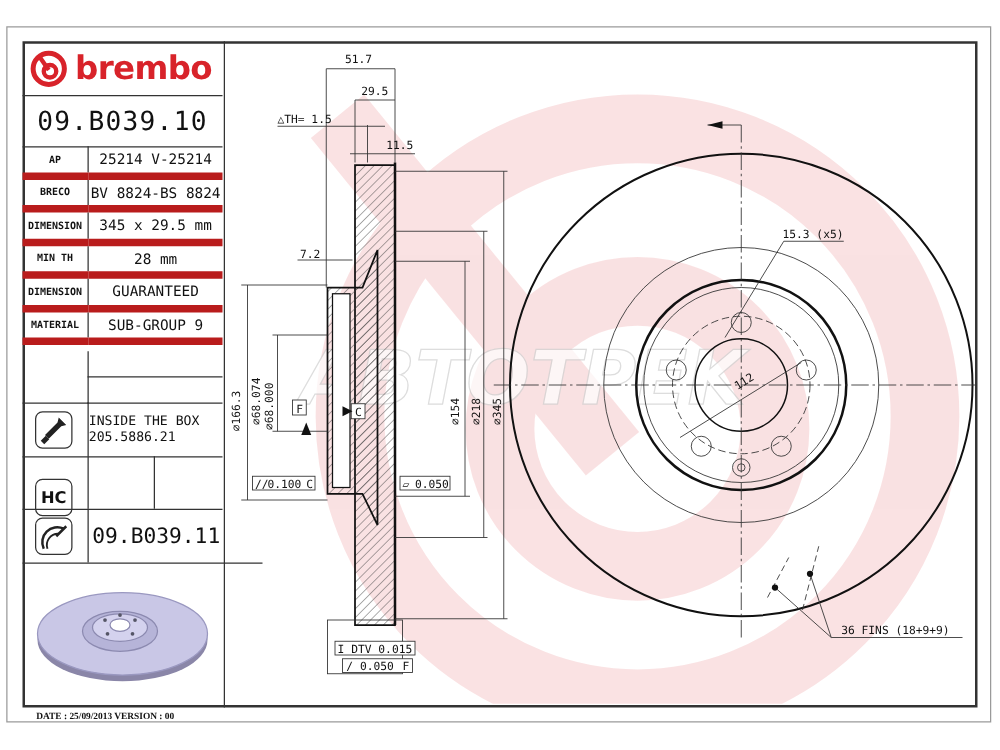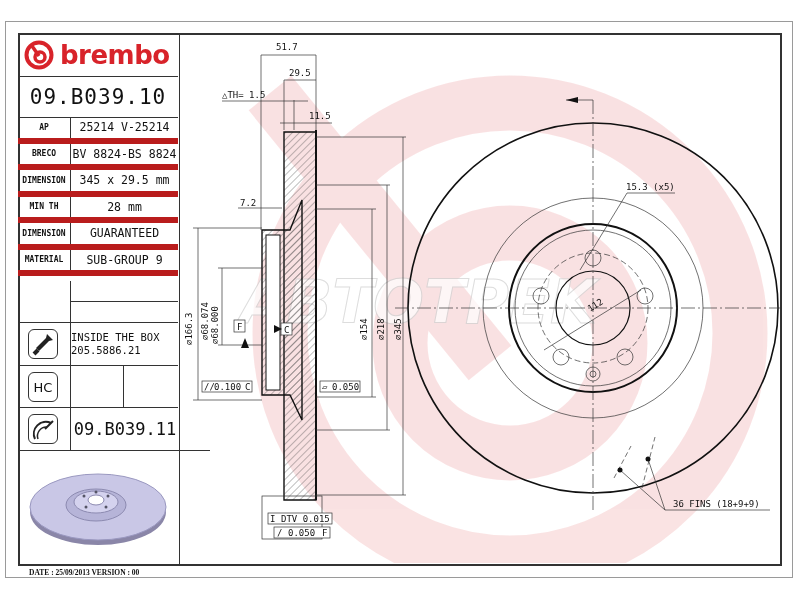--- a/index.html
+++ b/index.html
@@ -14,21 +14,21 @@
   .spec-table td { border-bottom:6px solid #b91c1c; height:20.5px; padding:0; font-family:"DejaVu Sans Mono", monospace; }
   .spec-key { width:52px; font-size:8px; font-weight:bold; text-align:center; border-right:1px solid #333; }
   .spec-val { font-size:11.5px; text-align:center; }
   .blank-rows { position:absolute; left:52px; top:248px; width:108px; }
   .blank-rows div { height:20px; border-bottom:1px solid #333; }
   .blank-key { position:absolute; left:0; top:248px; width:52px; height:41px; border-right:1px solid #333; border-bottom:1px solid #333; }
   .box-row { position:absolute; left:0; top:289px; width:160px; height:43px; border-bottom:1px solid #333; }
   .box-row .ic { position:absolute; left:10px; top:7px; width:28px; height:28px; border:1px solid #333; border-radius:6px; }
   .box-row .lbl { position:absolute; left:52px; top:0; width:108px; height:43px; border-left:1px solid #333; font-family:"DejaVu Sans Mono", monospace; font-size:10.5px; text-align:left; display:flex; flex-direction:column; justify-content:center; line-height:13px; }
   .hc-row { position:absolute; left:0; top:332px; width:160px; height:42px; border-bottom:1px solid #333; }
-  .hc-row .ic { position:absolute; left:10px; top:7px; width:28px; height:28px; border:1px solid #333; border-radius:6px; display:flex; align-items:center; justify-content:center; font-weight:normal; font-size:13px; }
+  .hc-row .ic { position:absolute; left:10px; top:18px; width:28px; height:28px; border:1px solid #333; border-radius:6px; display:flex; align-items:center; justify-content:center; font-weight:bold; font-size:13px; }
   .hc-row .c1 { position:absolute; left:52px; top:0; width:52px; height:42px; border-left:1px solid #333; border-right:1px solid #333; }
   .alt-row { position:absolute; left:0; top:374px; width:160px; height:43px; border-bottom:1px solid #333;padding-left:32px; }
   .alt-row .ic { position:absolute; left:10px; top:7px; width:28px; height:28px; border:1px solid #333; border-radius:6px; }
   .alt-row .lbl { position:absolute; left:52px; top:0; width:108px; height:43px; border-left:1px solid #333; font-family:"DejaVu Sans Mono", monospace; font-size:17px; display:flex; align-items:center; justify-content:center; }
   .img-cell { position:absolute; left:0; top:417px; width:160px; height:114px; }
   .date-line { position:absolute; left:29px; top:568px; font-family:Liberation Serif, serif; font-size:7.5px; font-weight:bold; }
   svg.draw { position:absolute; left:180px; top:33px; }
   .dim { font-family:"DejaVu Sans Mono", monospace; font-size:9px; fill:#111; }
 </style>
 </head>

